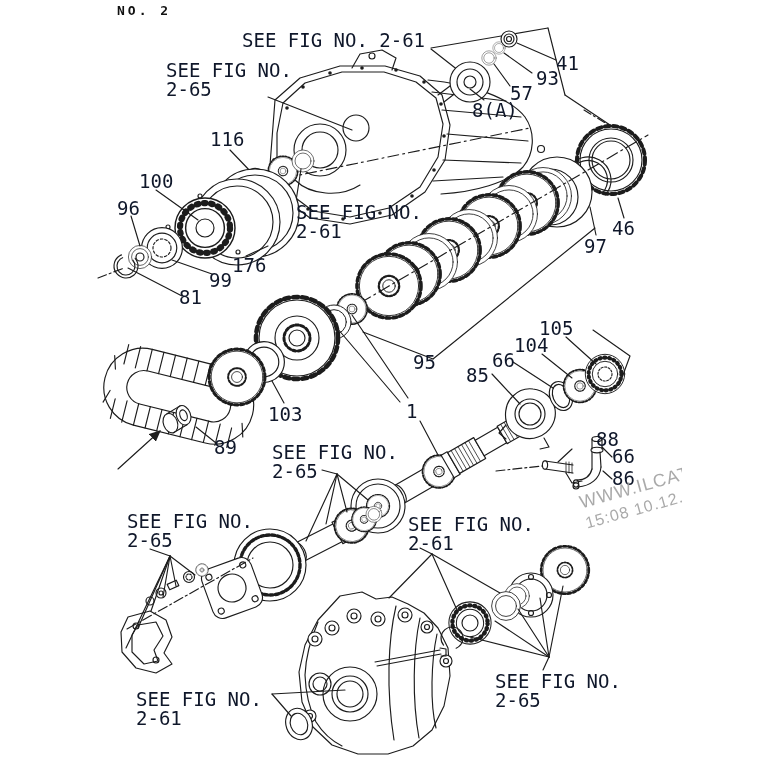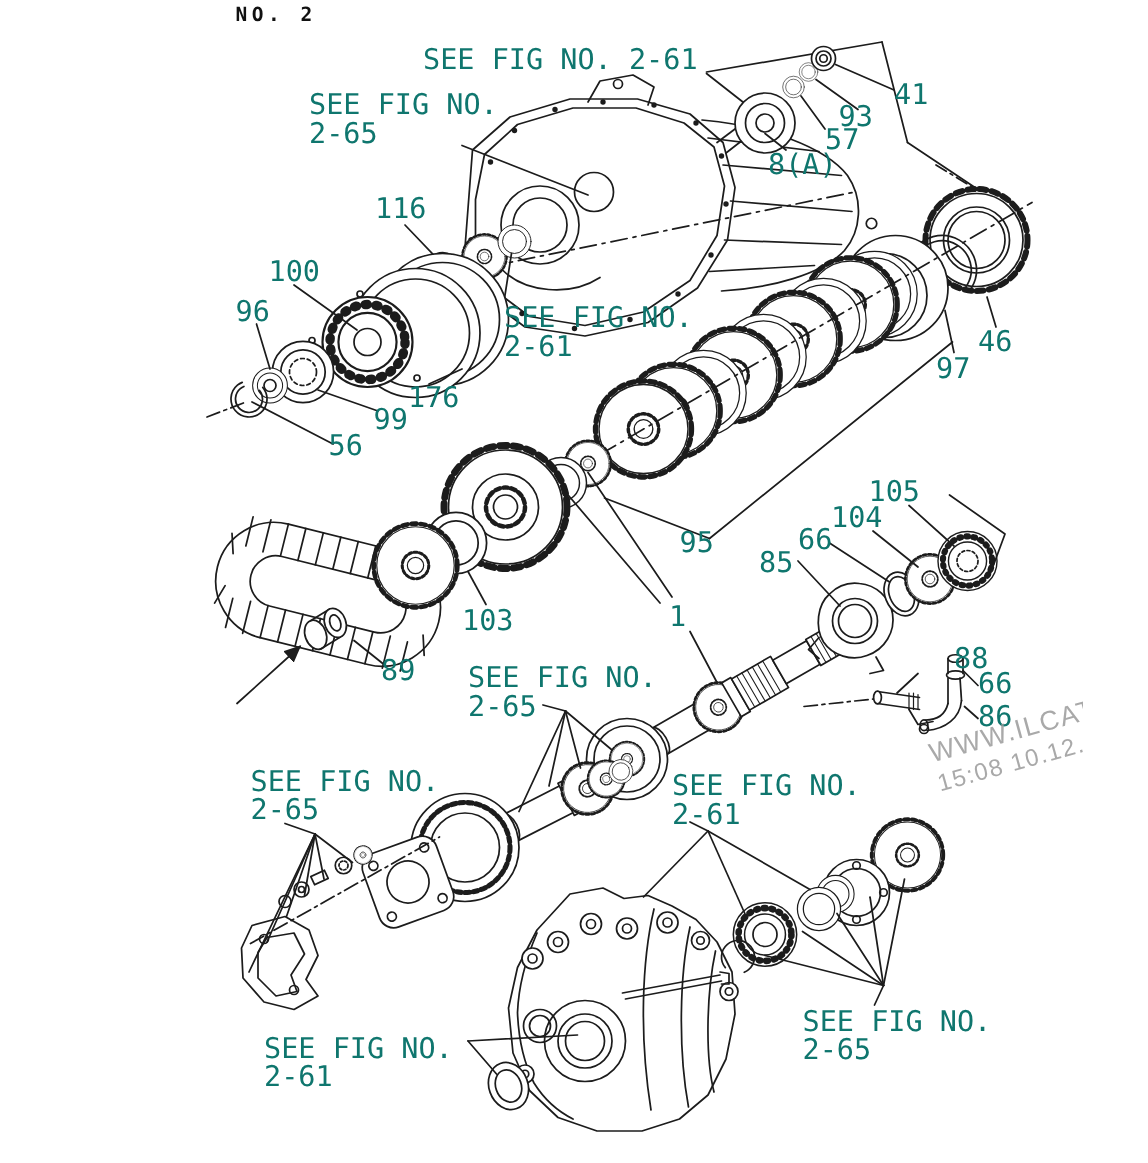--- a/index.html
+++ b/index.html
@@ -1,19 +1,19 @@
 <!DOCTYPE html>
 <html><head>
 <meta charset="utf-8">
 <style>
   html,body{margin:0;padding:0;background:#fff;}
   .canvas{position:relative;width:682px;height:775px;background:#fff;overflow:hidden;
-          font-family:"DejaVu Sans Mono",monospace;margin-left:40px;}
+          font-family:"DejaVu Sans Mono",monospace;}
   .canvas svg{position:absolute;left:0;top:0;}
-  .lbl{position:absolute;font-size:19px;line-height:19px;color:#0f766e;white-space:pre;}
+  .lbl{position:absolute;font-size:19px;line-height:19px;color:#0f172a;white-space:pre;}
   .pgno{position:absolute;font-size:13px;font-weight:bold;letter-spacing:3px;color:#111;}
   .wm{position:absolute;left:577px;top:492px;transform:rotate(-15.5deg);transform-origin:0 0;
       font-family:"Liberation Sans",sans-serif;color:#9b9b9b;opacity:.85;}
   .wm .w1{font-size:18px;letter-spacing:1px;line-height:22px;}
   .wm .w2{font-size:16px;letter-spacing:1px;line-height:22px;}
 </style>
 </head>
 <body>
 
 <div class="canvas">
@@ -436,29 +436,29 @@
 <div class="lbl" style="left:127px;top:512px">SEE FIG NO.</div>
 <div class="lbl" style="left:127px;top:531px">2-65</div>
 
 <div class="lbl" style="left:136px;top:690px">SEE FIG NO.</div>
 <div class="lbl" style="left:136px;top:709px">2-61</div>
 
 <div class="lbl" style="left:495px;top:672px">SEE FIG NO.</div>
 <div class="lbl" style="left:495px;top:691px">2-65</div>
 
 <div class="lbl" style="left:556px;top:54px">41</div>
-<div class="lbl" style="left:519px;top:69px">93</div>
+<div class="lbl" style="left:536px;top:69px">93</div>
 <div class="lbl" style="left:510px;top:84px">57</div>
 <div class="lbl" style="left:472px;top:101px">8(A)</div>
 <div class="lbl" style="left:210px;top:130px">116</div>
 <div class="lbl" style="left:139px;top:172px">100</div>
 <div class="lbl" style="left:117px;top:199px">96</div>
 <div class="lbl" style="left:232px;top:256px">176</div>
 <div class="lbl" style="left:209px;top:271px">99</div>
-<div class="lbl" style="left:179px;top:288px">56</div>
+<div class="lbl" style="left:179px;top:288px">81</div>
 <div class="lbl" style="left:584px;top:237px">97</div>
 <div class="lbl" style="left:612px;top:219px">46</div>
 <div class="lbl" style="left:413px;top:353px">95</div>
 <div class="lbl" style="left:539px;top:319px">105</div>
 <div class="lbl" style="left:514px;top:336px">104</div>
 <div class="lbl" style="left:492px;top:351px">66</div>
 <div class="lbl" style="left:466px;top:366px">85</div>
 <div class="lbl" style="left:406px;top:402px">1</div>
 <div class="lbl" style="left:268px;top:405px">103</div>
 <div class="lbl" style="left:214px;top:438px">89</div>

